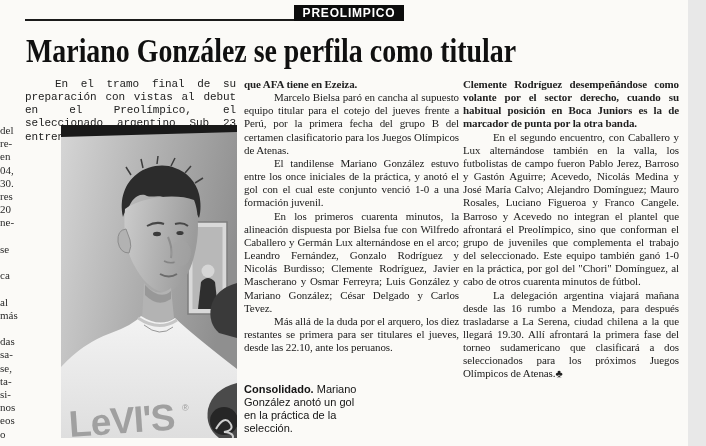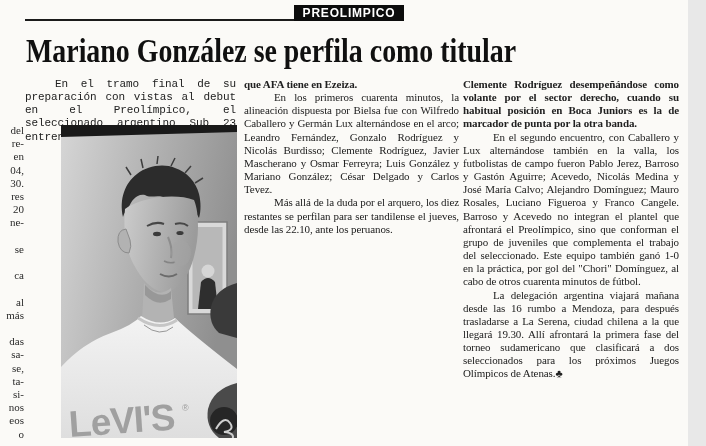--- a/index.html
+++ b/index.html
@@ -14,21 +14,21 @@
     font-size:12px; letter-spacing:0.8px; text-align:center; line-height:16px;
   }
   .hrule { position:absolute; left:25px; top:19px; width:269px; height:2px; background:#1b1b1b; }
   .vrule { position:absolute; left:690px; top:0; width:2px; height:446px; background:#8d8d8d; }
   .headline {
     position:absolute; left:26px; top:32px; white-space:nowrap;
     font-size:34px; font-weight:bold; color:#101010;
     transform:scaleX(0.82); transform-origin:left top; margin:0;
   }
   .fragments {
-    position:absolute; left:0; top:124px; width:24px; text-align:right;
+    position:absolute; left:0; top:124px; width:24px; 
     font-size:11px; line-height:13.2px; color:#2a2a2a;
   }
   .fragments div { margin:0; }
   .col {
     position:absolute; top:78px; font-size:11px; line-height:13.15px;
     text-align:justify; letter-spacing:-0.1px; color:#212121;
   }
   .col p { margin:0; text-indent:30px; }
   #col1 { left:25px; width:211px;font-family:Liberation Mono, monospace; }
   #col2 { left:244px; width:215px; }
@@ -83,22 +83,24 @@
       <div>eos</div>
       <div>o</div>
     </div>
 
   <div id="col1" class="col">
       <p>En el tramo final de su preparación con vistas al debut en el Preolímpico, el seleccionado argentino Sub 23 entrenó ayer en el predio</p>
     </div>
 
   <div id="col2" class="col">
       <p>que AFA tiene en Ezeiza.</p>
+      <p>Marcelo Bielsa paró en cancha al supuesto equipo titular para el cotejo del jueves frente a Perú, por la primera fecha del grupo B del certamen clasificatorio para los Juegos Olímpicos de Atenas.</p>
+      <p>El tandilense Mariano González estuvo entre los once iniciales de la práctica, y anotó el gol con el cual este conjunto venció 1-0 a una formación juvenil.</p>
       <p>En los primeros cuarenta minutos, la alineación dispuesta por Bielsa fue con Wilfredo Caballero y Germán Lux alternándose en el arco; Leandro Fernández, Gonzalo Rodríguez y Nicolás Burdisso; Clemente Rodríguez, Javier Mascherano y Osmar Ferreyra; Luis González y Mariano González; César Delgado y Carlos Tevez.</p>
-      <p>Más allá de la duda por el arquero, los diez restantes se perfilan para ser tandilense el jueves, desde las 22.10, ante los peruanos.</p>
+      <p>Más allá de la duda por el arquero, los diez restantes se primera para ser titulares el jueves, desde las 22.10, ante los peruanos.</p>
     </div>
 
   <div id="col3" class="col">
       <p>Clemente Rodríguez desempeñándose como volante por el sector derecho, cuando su habitual posición en Boca Juniors es la de marcador de punta por la otra banda.</p>
       <p>En el segundo encuentro, con Caballero y Lux alternándose también en la valla, los futbolistas de campo fueron Pablo Jerez, Barroso y Gastón Aguirre; Acevedo, Nicolás Medina y José María Calvo; Alejandro Domínguez; Mauro Rosales, Luciano Figueroa y Franco Cangele. Barroso y Acevedo no integran el plantel que afrontará el Preolímpico, sino que conforman el grupo de juveniles que complementa el trabajo del seleccionado. Este equipo también ganó 1-0 en la práctica, por gol del "Chori" Domínguez, al cabo de otros cuarenta minutos de fútbol.</p>
       <p>La delegación argentina viajará mañana desde las 16 rumbo a Mendoza, para después trasladarse a La Serena, ciudad chilena a la que llegará 19.30. Allí afrontará la primera fase del torneo sudamericano que clasificará a dos seleccionados para los próximos Juegos Olímpicos de Atenas.♣</p>
     </div>
 
   <div class="photo">
     <svg width="176" height="313" viewBox="0 0 176 313" xmlns="http://www.w3.org/2000/svg">
@@ -163,14 +165,18 @@
       <text x="121" y="286" font-family="'Liberation Sans',sans-serif" font-size="9" fill="#9b9b9b">®</text>
 
       <g>
         <path d="M176,258 q-24,6 -29,26 q-3,18 11,29 h18 Z" fill="#4a4a4a"></path>
         <circle cx="163" cy="296" r="14" fill="#262626"></circle>
         <path d="M155,304 q8,-14 14,-6 q5,7 -6,9 q12,1 8,8" stroke="#cfcfcf" stroke-width="2" fill="none"></path>
       </g>
     </svg>
   </div>
 
+  <div class="caption">
+    <span class="lead">Consolidado.</span>
+    <span>Mariano González anotó un gol en la práctica de la selección.</span>
+  </div>
 
 </div>
 
 </body></html>

